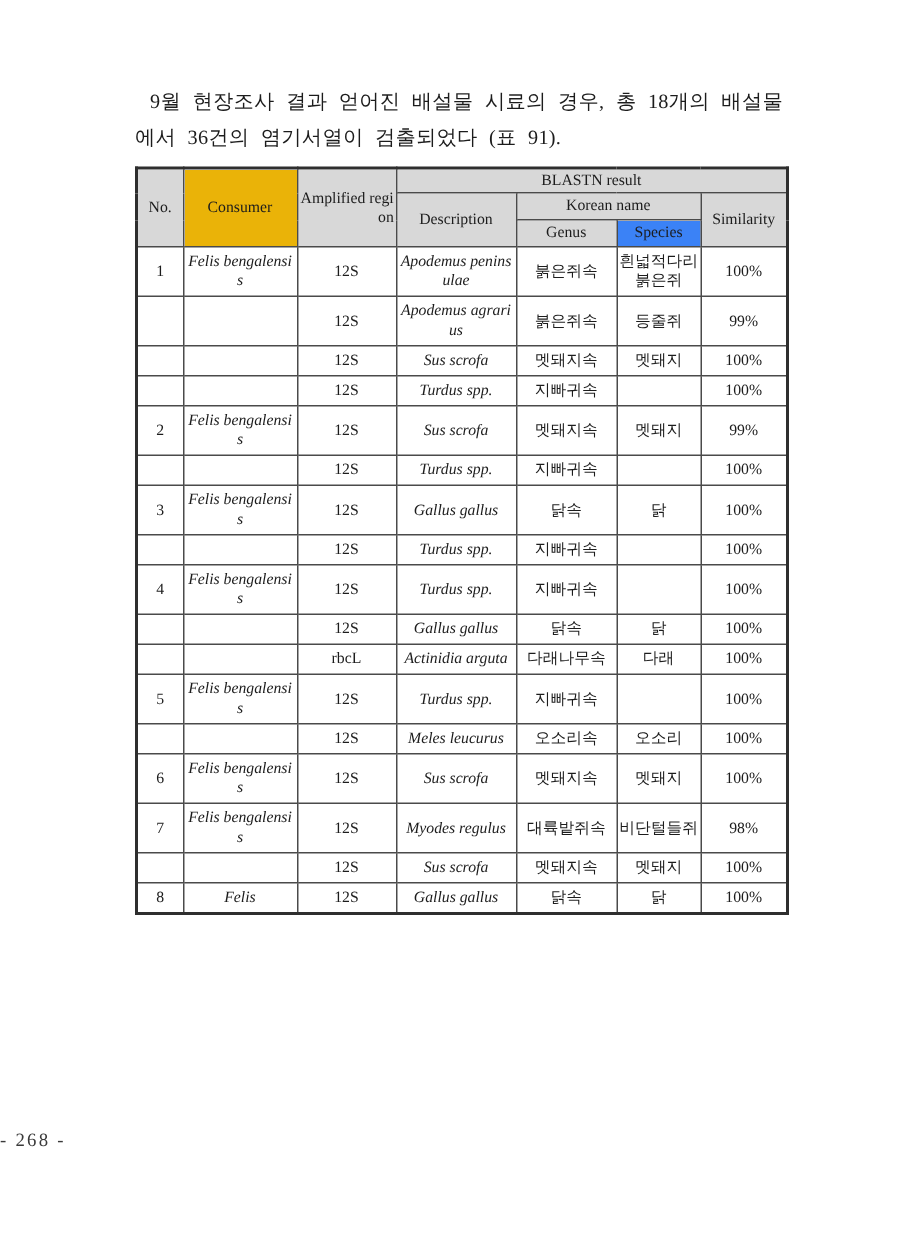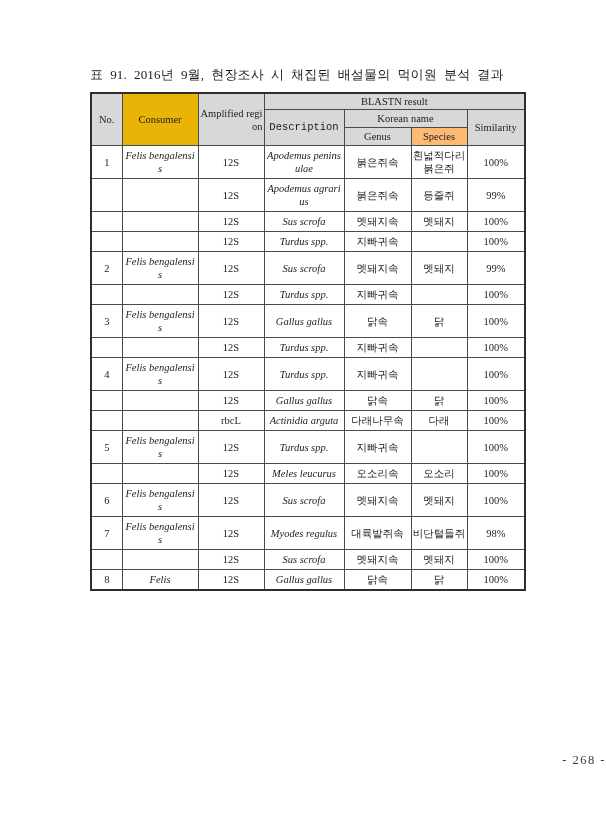--- a/index.html
+++ b/index.html
@@ -58,61 +58,61 @@
   }
   table.results thead th { padding:1px 1px; }
   table.results thead tr.h1 { height:16px; }
   table.results thead tr.h2 { height:18px; }
   table.results thead tr.h3 { height:18px; }
   td.cell-description { padding-left:8px; padding-right:8px; }
   .pageno {
     position:absolute;
     left:0; top:753px;
     width:606px;
-    text-align:right;
+    text-align:left;
     font-size:12.5px;
     letter-spacing:1.5px;
     color:#3a3a3a;
   }
 </style>
 </head>
 <body>
 
 <div class="page">
   <div class="content">
 
 
-
-    <div class="caption">표 91. 2016년 9월, 현장조사 시 채집된 배설물의 먹이원 분석 결과</div>
+    <div class="para para-indent">9월 현장조사 결과 얻어진 배설물 시료의 경우, 총 18개의 배설물에서 36건의 염기서열이 검출되었다 (표 91).</div>
+
 
     <table class="results">
       <colgroup>
         <col style="width:31px">
         <col style="width:76px">
         <col style="width:66px">
         <col style="width:80px">
         <col style="width:67px">
         <col style="width:56px">
         <col style="width:58px">
       </colgroup>
       <thead>
         <tr class="h1">
           <th rowspan="3" style="background: rgb(216, 216, 216);">No.</th>
           <th rowspan="3" style="background: #eab308;">Consumer</th>
           <th rowspan="3" style="background: rgb(216, 216, 216); text-align: right;">Amplified region</th>
           <th colspan="4" style="background: rgb(216, 216, 216);">BLASTN result</th>
         </tr>
         <tr class="h2">
-          <th rowspan="2" style="background: rgb(216, 216, 216); font-family: Liberation Mono, monospace;">Description</th>
+          <th rowspan="2" style="background: rgb(216, 216, 216);">Description</th>
           <th colspan="2" style="background: rgb(216, 216, 216);">Korean name</th>
           <th rowspan="2" style="background: rgb(216, 216, 216);">Similarity</th>
         </tr>
         <tr class="h3">
           <th style="background: rgb(216, 216, 216); margin-top: 40px;">Genus</th>
-          <th style="background: #fdba74;">Species</th>
+          <th style="background: #3b82f6;">Species</th>
         </tr>
       </thead>
       <tbody>
           <tr>
             <td class="cell-no">1</td>
             <td class="cell-consumer sci">Felis bengalensis</td>
             <td class="cell-region">12S</td>
             <td class="cell-description sci">Apodemus peninsulae</td>
             <td class="cell-genus">붉은쥐속</td>
             <td class="cell-species">흰넓적다리붉은쥐</td>

